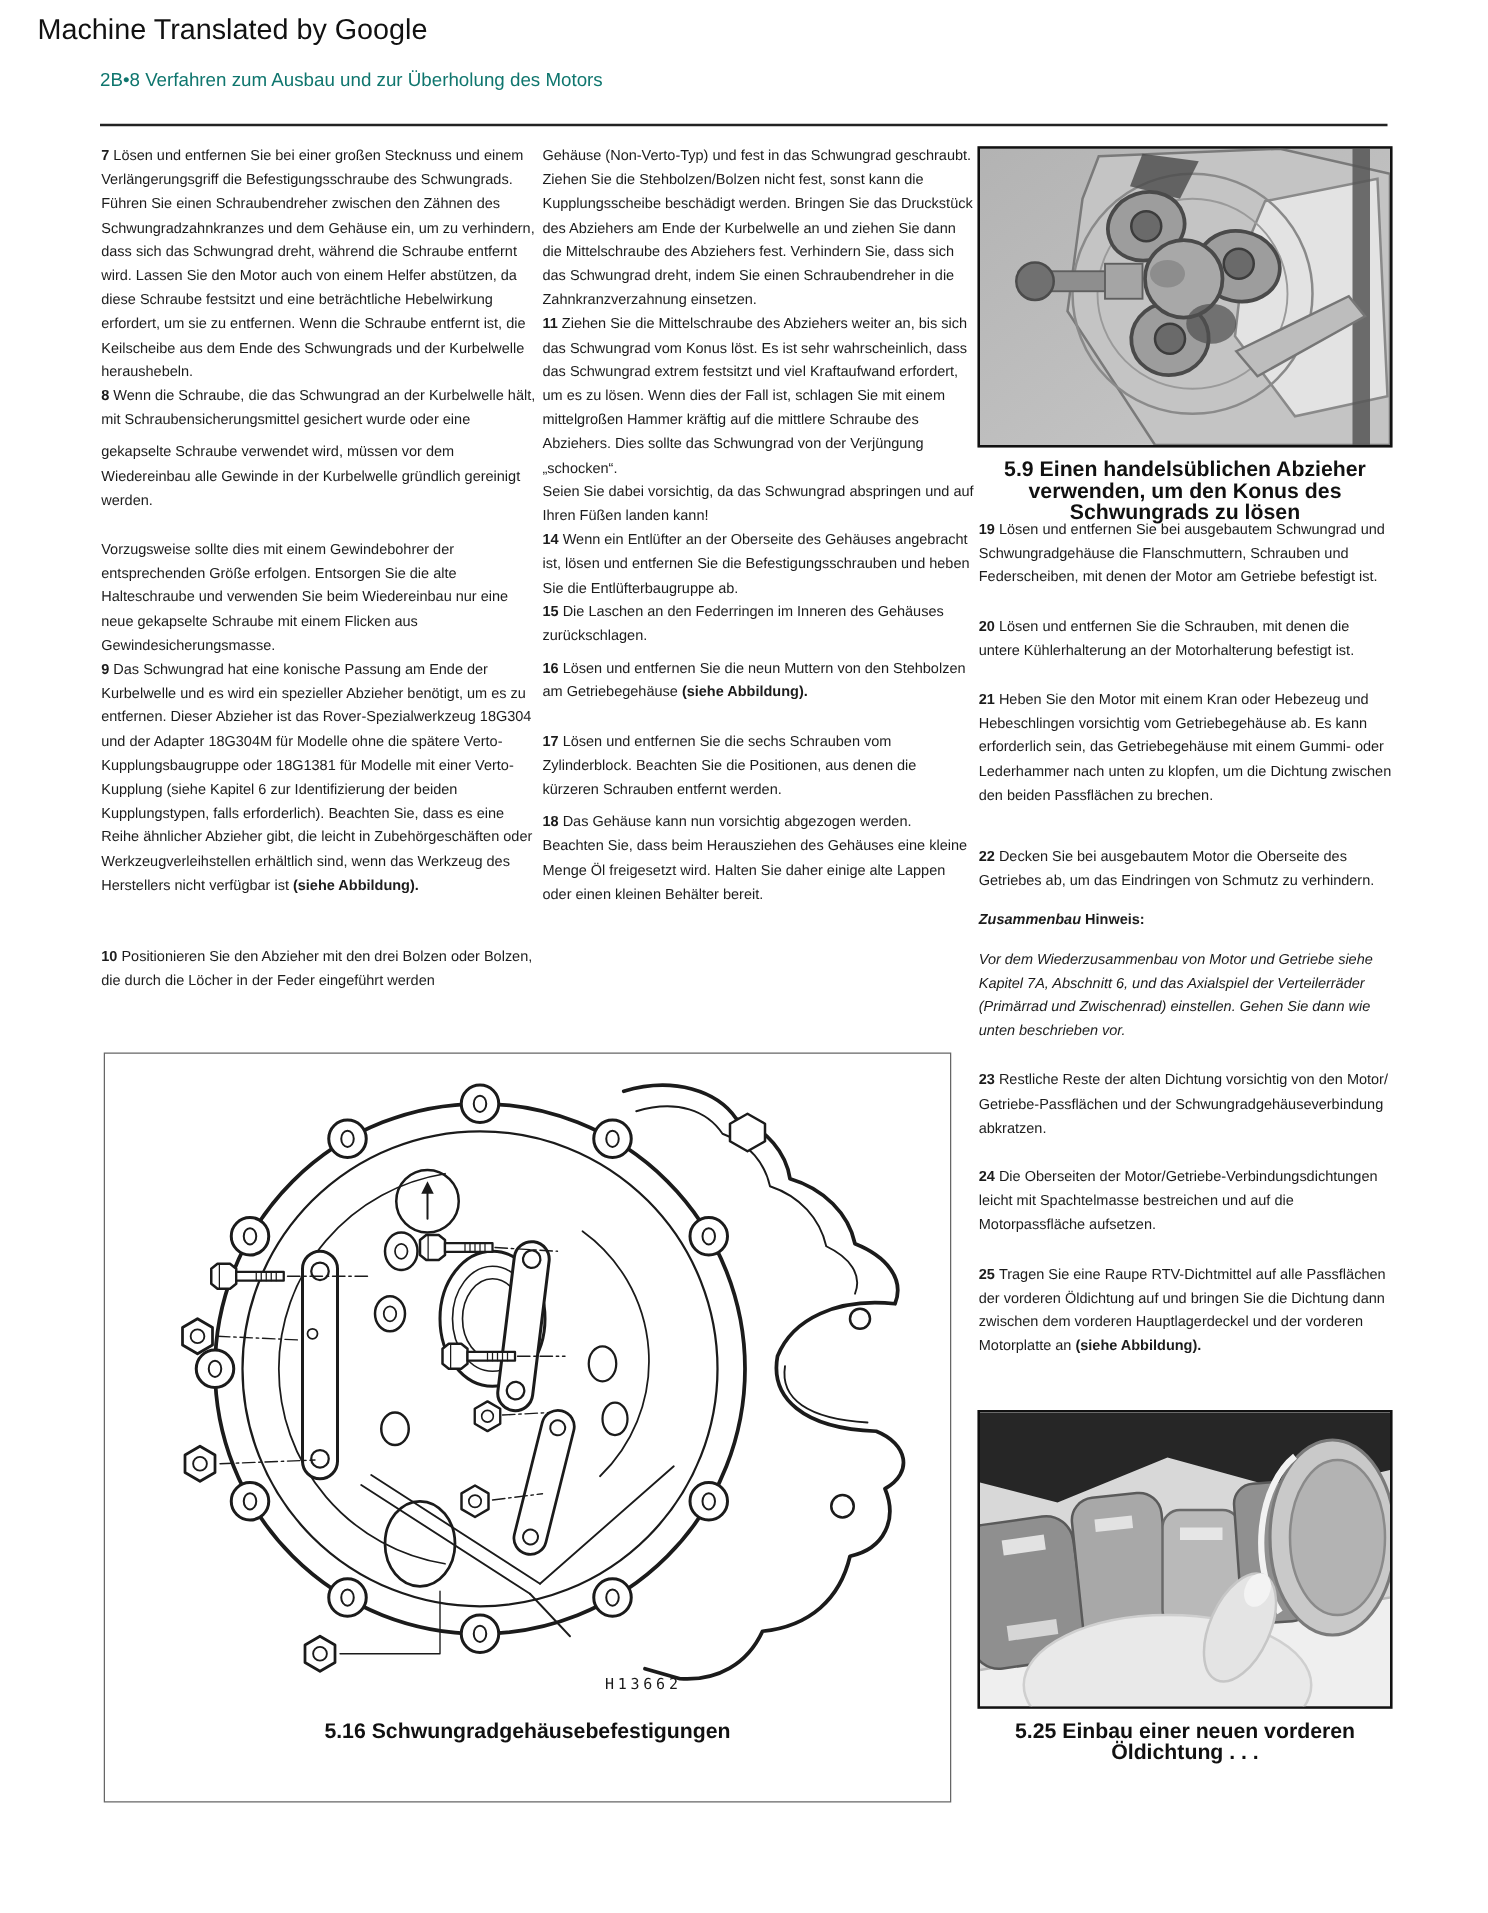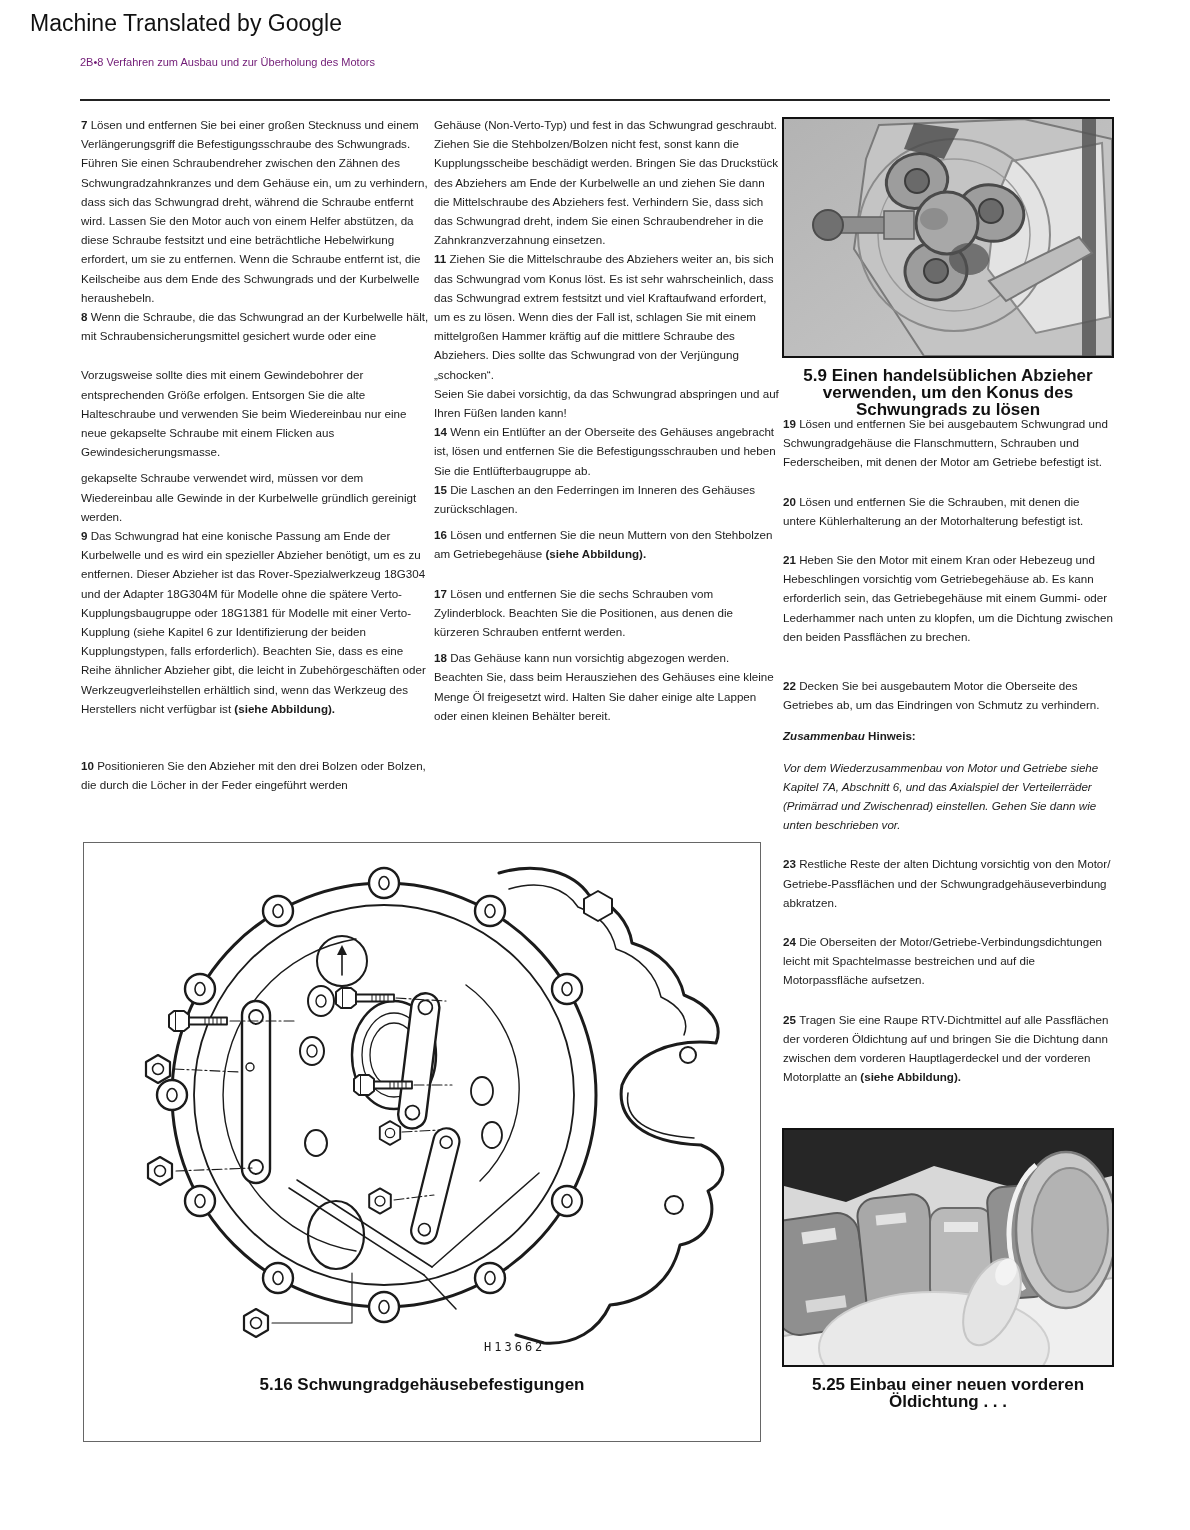--- a/index.html
+++ b/index.html
@@ -1,21 +1,21 @@
 <!DOCTYPE html>
 <html><head>
 <meta charset="utf-8">
 <style>
   html,body{margin:0;padding:0;}
   body{
     width:1190px;height:1530px;position:relative;background:#ffffff;
     font-family:"Liberation Sans", sans-serif;color:#1a1a1a;overflow:hidden;
   }
   .machine-note{position:absolute;left:30px;top:10px;font-size:23px;color:#111;}
-  .page-title{position:absolute;left:80px;top:56px;font-size:11px;color:#701a75;}
+  .page-title{position:absolute;left:80px;top:56px;font-size:15px;color:#0f766e;}
   .head-rule{position:absolute;left:80px;top:99px;width:1030px;height:2px;background:#222;}
 
   .col{position:absolute;top:115px;font-size:11.6px;line-height:19.2px;color:#1c1c1c;}
   .col-left{left:81px;width:350px;}
   .col-mid{left:434px;width:346px;}
   .col-right{left:783px;width:330px;top:414px;}
   .para{margin:0;}
   .run-b{font-weight:bold;}
   .run-i{font-style:italic;margin-top:20px;}
   .run-bi{font-weight:bold;font-style:italic;}
@@ -41,22 +41,22 @@
 </head>
 <body>
 
 <div class="machine-note">Machine Translated by Google</div>
 <div class="page-title">2B•8 Verfahren zum Ausbau und zur Überholung des Motors</div>
 <div class="head-rule"></div>
 
 <div class="col col-left">
     <p class="para"><span class="run-b">7 </span><span>Lösen und entfernen Sie bei einer großen Stecknuss und einem Verlängerungsgriff die Befestigungsschraube des Schwungrads. Führen Sie einen Schraubendreher zwischen den Zähnen des Schwungradzahnkranzes und dem Gehäuse ein, um zu verhindern, dass sich das Schwungrad dreht, während die Schraube entfernt wird. Lassen Sie den Motor auch von einem Helfer abstützen, da diese Schraube festsitzt und eine beträchtliche Hebelwirkung erfordert, um sie zu entfernen. Wenn die Schraube entfernt ist, die Keilscheibe aus dem Ende des Schwungrads und der Kurbelwelle heraushebeln.</span></p>
     <p class="para"><span class="run-b">8 </span><span>Wenn die Schraube, die das Schwungrad an der Kurbelwelle hält, mit Schraubensicherungsmittel gesichert wurde oder eine</span></p>
+    <p class="para gap-xs"><span>gekapselte Schraube verwendet wird, müssen vor dem Wiedereinbau alle Gewinde in der Kurbelwelle gründlich gereinigt werden.</span></p>
     <p class="para gap-m"><span>Vorzugsweise sollte dies mit einem Gewindebohrer der entsprechenden Größe erfolgen. Entsorgen Sie die alte Halteschraube und verwenden Sie beim Wiedereinbau nur eine neue gekapselte Schraube mit einem Flicken aus Gewindesicherungsmasse.</span></p>
-    <p class="para gap-xs"><span>gekapselte Schraube verwendet wird, müssen vor dem Wiedereinbau alle Gewinde in der Kurbelwelle gründlich gereinigt werden.</span></p>
     <p class="para"><span class="run-b">9 </span><span>Das Schwungrad hat eine konische Passung am Ende der Kurbelwelle und es wird ein spezieller Abzieher benötigt, um es zu entfernen. Dieser Abzieher ist das Rover-Spezialwerkzeug 18G304 und der Adapter 18G304M für Modelle ohne die spätere Verto-Kupplungsbaugruppe oder 18G1381 für Modelle mit einer Verto-Kupplung (siehe Kapitel 6 zur Identifizierung der beiden Kupplungstypen, falls erforderlich). Beachten Sie, dass es eine Reihe ähnlicher Abzieher gibt, die leicht in Zubehörgeschäften oder Werkzeugverleihstellen erhältlich sind, wenn das Werkzeug des Herstellers nicht verfügbar ist </span><span class="run-b">(siehe Abbildung).</span></p>
     <p class="para gap-l"><span class="run-b">10 </span><span>Positionieren Sie den Abzieher mit den drei Bolzen oder Bolzen, die durch die Löcher in der Feder eingeführt werden</span></p>
   </div>
 <div class="col col-mid">
     <p class="para"><span>Gehäuse (Non-Verto-Typ) und fest in das Schwungrad geschraubt. Ziehen Sie die Stehbolzen/Bolzen nicht fest, sonst kann die Kupplungsscheibe beschädigt werden. Bringen Sie das Druckstück des Abziehers am Ende der Kurbelwelle an und ziehen Sie dann die Mittelschraube des Abziehers fest. Verhindern Sie, dass sich das Schwungrad dreht, indem Sie einen Schraubendreher in die Zahnkranzverzahnung einsetzen.</span></p>
     <p class="para"><span class="run-b">11 </span><span>Ziehen Sie die Mittelschraube des Abziehers weiter an, bis sich das Schwungrad vom Konus löst. Es ist sehr wahrscheinlich, dass das Schwungrad extrem festsitzt und viel Kraftaufwand erfordert, um es zu lösen. Wenn dies der Fall ist, schlagen Sie mit einem mittelgroßen Hammer kräftig auf die mittlere Schraube des Abziehers. Dies sollte das Schwungrad von der Verjüngung „schocken“.</span></p>
     <p class="para"><span>Seien Sie dabei vorsichtig, da das Schwungrad abspringen und auf Ihren Füßen landen kann!</span></p>
     <p class="para"><span class="run-b">14 </span><span>Wenn ein Entlüfter an der Oberseite des Gehäuses angebracht ist, lösen und entfernen Sie die Befestigungsschrauben und heben Sie die Entlüfterbaugruppe ab.</span></p>
     <p class="para"><span class="run-b">15 </span><span>Die Laschen an den Federringen im Inneren des Gehäuses zurückschlagen.</span></p>
     <p class="para gap-xs"><span class="run-b">16 </span><span>Lösen und entfernen Sie die neun Muttern von den Stehbolzen am Getriebegehäuse </span><span class="run-b">(siehe Abbildung).</span></p>

